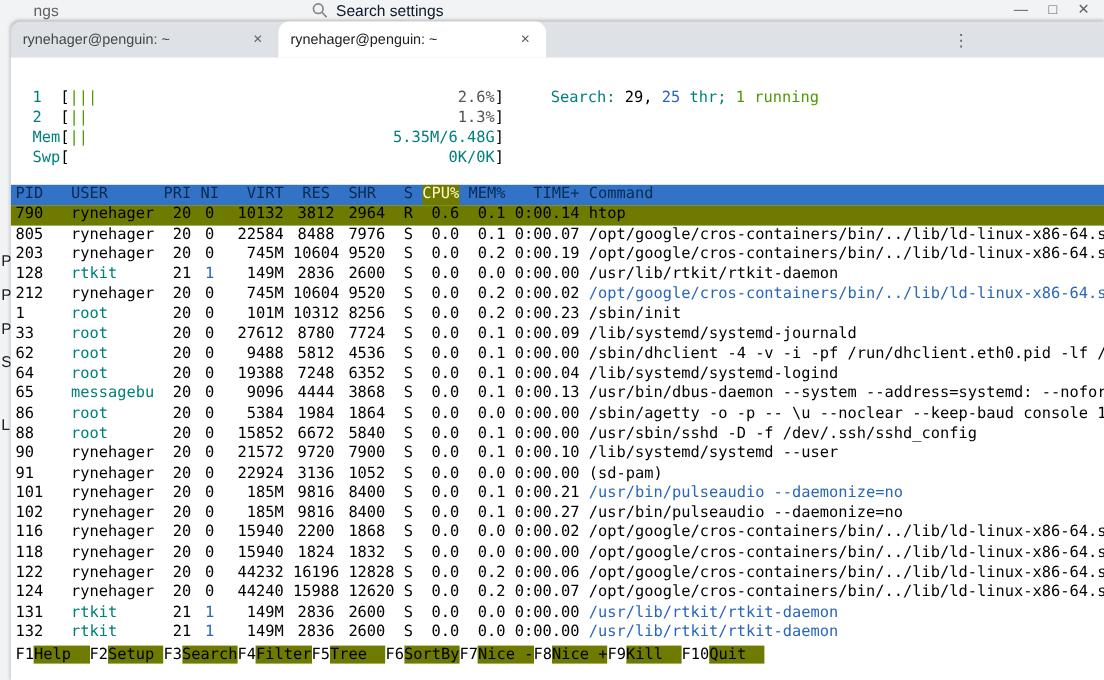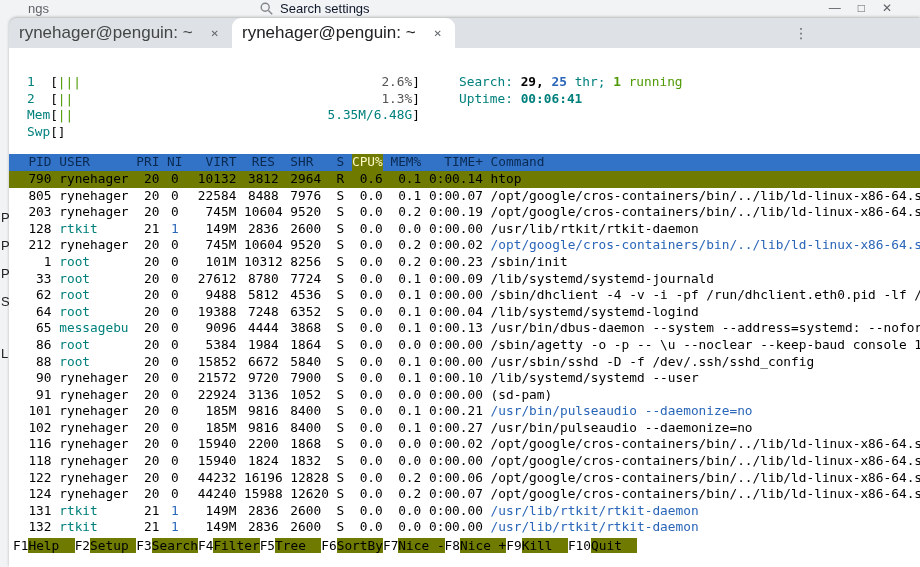--- a/index.html
+++ b/index.html
@@ -4,70 +4,70 @@
 <style>
 :root{
   --header_bar:#3273c8; --selection:#6e7b00; --accent_blue:#2a66b8;
   --teal:#00807c; --green:#4e9a06; --tab_strip:#dee1e6;
 }
 *{box-sizing:border-box}
 html,body{margin:0;padding:0}
 body{width:920px;height:567px;position:relative;overflow:hidden;background:#f1f3f4;
      font-family:"Liberation Sans",sans-serif}
 
-.topbar{position:absolute;left:0;top:0;right:16px;height:20px}
+.topbar{position:absolute;left:0;top:0;right:0;height:20px}
 .frag{position:absolute;left:28px;top:1px;font-size:13px;color:#5f6368}
 .searchbox{position:absolute;left:260px;top:1px;display:flex;align-items:center;gap:7px}
 .stext{font-size:13px;color:#0f172a}
 .wcontrols{position:absolute;right:12px;top:0;display:flex;gap:17px}
 .wc{font-size:12px;color:#5f6368;line-height:17px}
 .sidefrags{position:absolute;inset:0;pointer-events:none}
 .sfrag{position:absolute;left:1px;font-size:13px;color:#202124}
 
 .term-window{position:absolute;left:9px;top:18px;right:0;bottom:0;background:var(--tab_strip);
   border-top-left-radius:8px;box-shadow:0 -1px 3px rgba(0,0,0,.25)}
 .tabstrip{position:relative;height:30px}
 .tabs{display:flex;height:30px}
 .tab{width:223px;display:flex;align-items:center;padding:0 10px;gap:6px;
   border-top-left-radius:9px;border-top-right-radius:9px}
-.tab .tab-label{flex:1;font-size:17px;color:#444746;white-space:nowrap;overflow:hidden;text-overflow:ellipsis}
+.tab .tab-label{flex:1;font-size:12px;color:#444746;white-space:nowrap;overflow:hidden;text-overflow:ellipsis}
 .tab.active{background:#fff}
 .tab.active .tab-label{color:#202124}
 .tab-close{font-size:10px;color:#5f6368;padding:1px 3px}
 .newtab{width:30px;height:30px;display:flex;align-items:center;justify-content:center;font-size:17px;color:#5f6368}
 .menudots{position:absolute;left:780px;top:0;width:24px;height:30px;display:flex;align-items:center;justify-content:center;font-size:14px;color:#5f6368}
 
 .term-body{position:absolute;left:0;right:0;top:30px;bottom:0;background:#fff;overflow:hidden;
   font-family:"DejaVu Sans Mono","Liberation Mono",monospace;font-size:12.8px;color:#000}
 .meters{padding:26px 0 0 18px}
 .mline{height:16.6px;line-height:16.6px;white-space:pre}
 .minner{display:inline-flex;justify-content:space-between;width:46ch;vertical-align:top}
 .stats{position:absolute;left:450px;top:26px}
 .sline{height:16.6px;line-height:16.6px;white-space:pre}
 .plist{margin-top:14px}
 .prow{height:16.6px;line-height:16.6px;white-space:nowrap;overflow:hidden;padding-left:4px}
 .cell{display:inline-block;margin-right:1ch;vertical-align:top}
-.c-pid{width:5ch;text-align:right}
+.c-pid{width:5ch;}
 .c-user{width:9ch}
 .c-pri{width:3ch;text-align:right}
 .c-ni{width:2ch;text-align:center}
 .c-virt{width:6ch;text-align:right}
 .c-res{width:5ch;text-align:center}
 .c-shr{width:5ch;text-align:left}
 .c-s{width:1ch}
 .c-cpu{width:4ch;text-align:right}
 .c-mem{width:4ch;text-align:right}
 .c-time{width:7ch;text-align:right}
 .hrow{background:var(--header_bar);color:#0a2a52}
 .sortcol{background:var(--selection);color:#fef9c3}
 .srow{background:var(--selection)}
 .blue{color:var(--accent_blue)}
 .teal{color:var(--teal)}
 .green{color:var(--green)}
-.b{font-weight:bold}
+.b{font-weight:normal}
 .dim{color:#555}
 .fbar{position:absolute;left:4px;bottom:12px;white-space:pre;line-height:16.6px}
 .fitem{display:inline-block}
 .fk{color:#000}
 .flabel{background:var(--selection);color:#000}
 </style>
 </head>
 <body>
 
 <div class="topbar">
@@ -109,25 +109,24 @@
         </div>
       </div>
     <div class="newtab">+</div>
     <div class="menudots">⋮</div>
   </div>
   <div class="term-body">
     <div class="meters">
         <div class="mline"><span class="teal">1  </span><span>[</span><span class="minner"><span class="green">|||</span><span class="dim">2.6%</span></span><span>]</span></div>
         <div class="mline"><span class="teal">2  </span><span>[</span><span class="minner"><span class="green">||</span><span class="dim">1.3%</span></span><span>]</span></div>
         <div class="mline"><span class="teal">Mem</span><span>[</span><span class="minner"><span class="green">||</span><span class="teal">5.35M/6.48G</span></span><span>]</span></div>
-        <div class="mline"><span class="teal">Swp</span><span>[</span><span>]</span></div>
+        <div class="mline"><span class="teal">Swp</span><span>[</span><span class="minner"><span class="green"></span><span class="teal">0K/0K</span></span><span>]</span></div>
       </div>
     <div class="stats">
       <div class="sline"><span class="teal">Search:</span> <span class="b">29,</span> <span class="b blue">25</span> <span class="teal">thr;</span> <span class="b green">1</span> <span class="green">running</span></div>
-      <div class="sline"><span class="teal">Uptime:</span> <span class="b teal">00:06:41</span></div>
     </div>
     <div class="plist">
         <div class="prow hrow"><span class="cell c-pid">PID</span><span class="cell c-user">USER</span><span class="cell c-pri">PRI</span><span class="cell c-ni">NI</span><span class="cell c-virt">VIRT</span><span class="cell c-res">RES</span><span class="cell c-shr">SHR</span><span class="cell c-s">S</span><span class="cell c-cpu sortcol">CPU%</span><span class="cell c-mem">MEM%</span><span class="cell c-time">TIME+</span><span class="cell c-cmd">Command</span></div>
         <div class="prow srow"><span class="cell c-pid">790</span><span class="cell c-user">rynehager</span><span class="cell c-pri">20</span><span class="cell c-ni">0</span><span class="cell c-virt">10132</span><span class="cell c-res">3812</span><span class="cell c-shr">2964</span><span class="cell c-s">R</span><span class="cell c-cpu">0.6</span><span class="cell c-mem">0.1</span><span class="cell c-time">0:00.14</span><span class="cell c-cmd">htop</span></div>
         <div class="prow"><span class="cell c-pid">805</span><span class="cell c-user">rynehager</span><span class="cell c-pri">20</span><span class="cell c-ni">0</span><span class="cell c-virt">22584</span><span class="cell c-res">8488</span><span class="cell c-shr">7976</span><span class="cell c-s">S</span><span class="cell c-cpu">0.0</span><span class="cell c-mem">0.1</span><span class="cell c-time">0:00.07</span><span class="cell c-cmd">/opt/google/cros-containers/bin/../lib/ld-linux-x86-64.so.2</span></div>
         <div class="prow"><span class="cell c-pid">203</span><span class="cell c-user">rynehager</span><span class="cell c-pri">20</span><span class="cell c-ni">0</span><span class="cell c-virt">745M</span><span class="cell c-res">10604</span><span class="cell c-shr">9520</span><span class="cell c-s">S</span><span class="cell c-cpu">0.0</span><span class="cell c-mem">0.2</span><span class="cell c-time">0:00.19</span><span class="cell c-cmd">/opt/google/cros-containers/bin/../lib/ld-linux-x86-64.so.2</span></div>
         <div class="prow"><span class="cell c-pid">128</span><span class="cell c-user teal">rtkit</span><span class="cell c-pri">21</span><span class="cell c-ni blue">1</span><span class="cell c-virt">149M</span><span class="cell c-res">2836</span><span class="cell c-shr">2600</span><span class="cell c-s">S</span><span class="cell c-cpu">0.0</span><span class="cell c-mem">0.0</span><span class="cell c-time">0:00.00</span><span class="cell c-cmd">/usr/lib/rtkit/rtkit-daemon</span></div>
         <div class="prow"><span class="cell c-pid">212</span><span class="cell c-user">rynehager</span><span class="cell c-pri">20</span><span class="cell c-ni">0</span><span class="cell c-virt">745M</span><span class="cell c-res">10604</span><span class="cell c-shr">9520</span><span class="cell c-s">S</span><span class="cell c-cpu">0.0</span><span class="cell c-mem">0.2</span><span class="cell c-time">0:00.02</span><span class="cell c-cmd blue">/opt/google/cros-containers/bin/../lib/ld-linux-x86-64.so.2</span></div>
         <div class="prow"><span class="cell c-pid">1</span><span class="cell c-user teal">root</span><span class="cell c-pri">20</span><span class="cell c-ni">0</span><span class="cell c-virt">101M</span><span class="cell c-res">10312</span><span class="cell c-shr">8256</span><span class="cell c-s">S</span><span class="cell c-cpu">0.0</span><span class="cell c-mem">0.2</span><span class="cell c-time">0:00.23</span><span class="cell c-cmd">/sbin/init</span></div>
         <div class="prow"><span class="cell c-pid">33</span><span class="cell c-user teal">root</span><span class="cell c-pri">20</span><span class="cell c-ni">0</span><span class="cell c-virt">27612</span><span class="cell c-res">8780</span><span class="cell c-shr">7724</span><span class="cell c-s">S</span><span class="cell c-cpu">0.0</span><span class="cell c-mem">0.1</span><span class="cell c-time">0:00.09</span><span class="cell c-cmd">/lib/systemd/systemd-journald</span></div>

